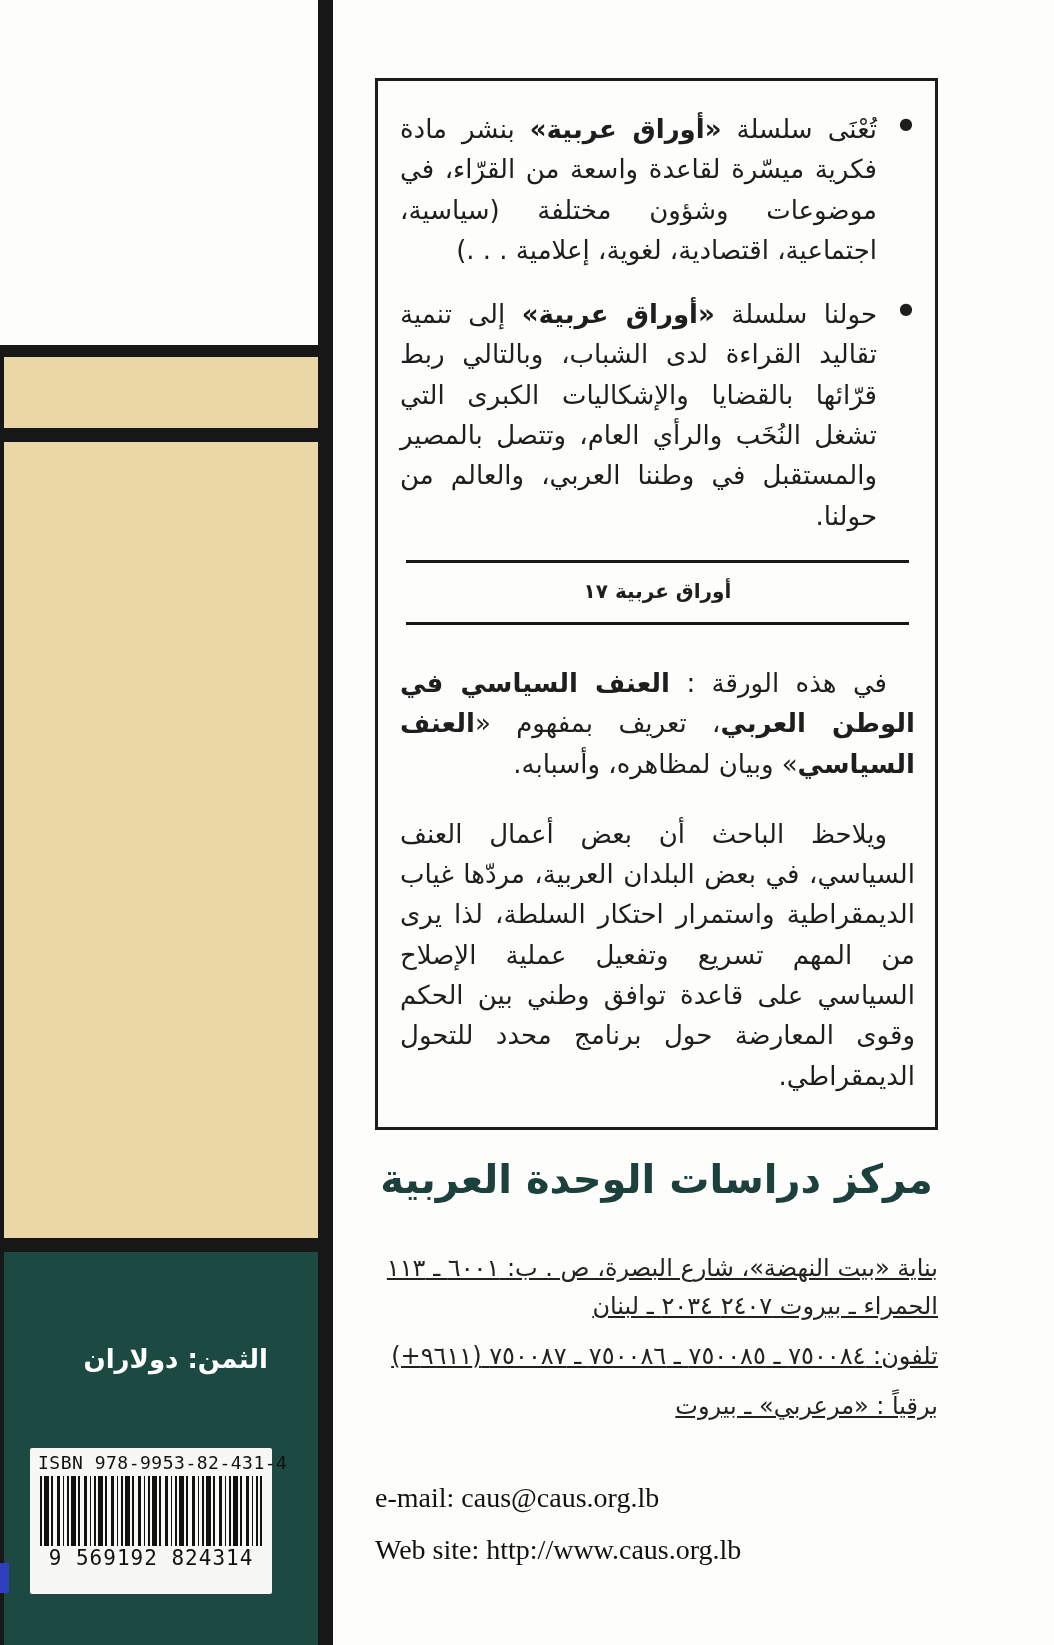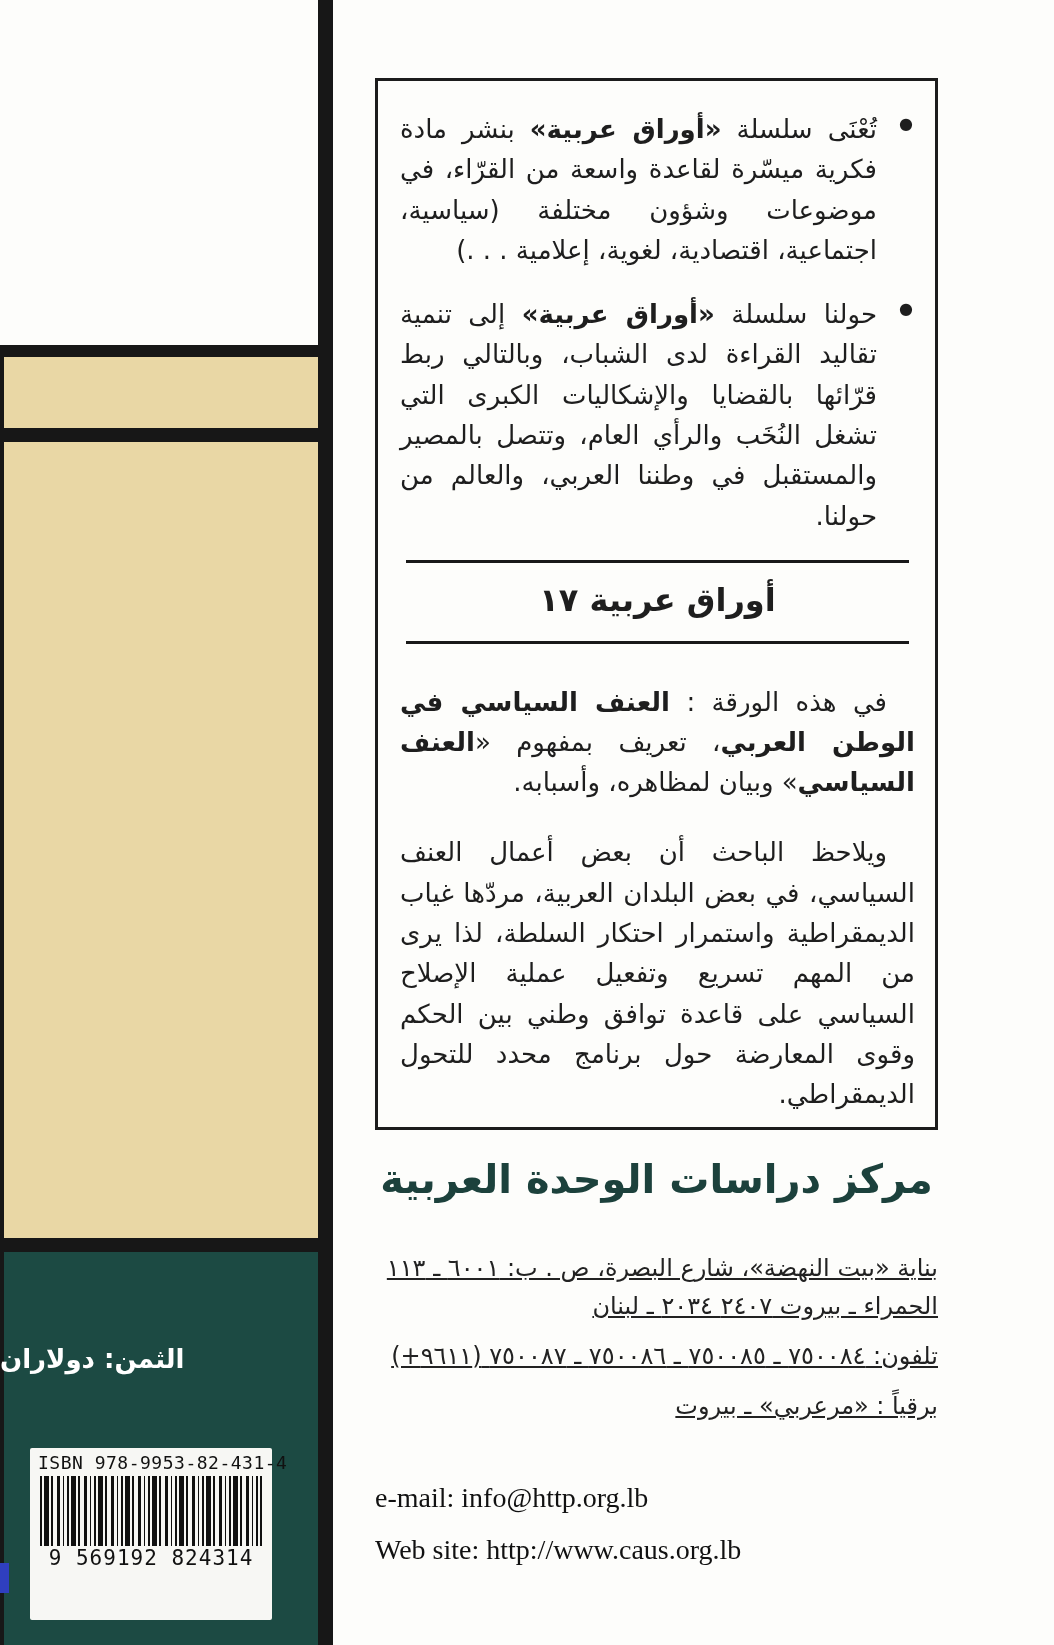--- a/index.html
+++ b/index.html
@@ -18,26 +18,26 @@
   .hband1{position:absolute;left:0;top:345px;width:333px;height:12px;background:var(--band);}
   .beige-small{position:absolute;left:0;top:357px;width:318px;height:71px;background:var(--beige);}
   .hband2{position:absolute;left:0;top:428px;width:333px;height:14px;background:var(--band);}
   .beige-main{position:absolute;left:0;top:442px;width:318px;height:796px;background:var(--beige);}
   .hband3{position:absolute;left:0;top:1238px;width:333px;height:14px;background:var(--band);}
   .teal{position:absolute;left:0;top:1252px;width:318px;height:393px;background:var(--teal);}
   .left-edge{position:absolute;left:0;top:345px;width:4px;height:1300px;background:var(--band);}
   .blue-mark{position:absolute;left:0;top:1563px;width:9px;height:30px;background:var(--accent-blue);}
   .price{
     position:absolute;left:0;top:1334px;width:268px;
-    direction:rtl;text-align:left;color:#fff;font-weight:bold;
+    direction:rtl;text-align:right;color:#fff;font-weight:bold;
     font-size:26px;line-height:50px;
   }
   .price .l2{padding-left:0;padding-right:0;margin-right:0;padding-inline-start:0;margin-left:33px;}
   .barcode-box{
-    position:absolute;left:30px;top:1448px;width:242px;height:172px;
+    position:absolute;left:30px;top:1448px;width:242px;height:146px;
     background:#f7f7f4;border-radius:2px;padding:4px 8px 2px;
     text-align:center;
   }
   .isbn-label{font-family:"DejaVu Sans Mono",monospace;font-size:18px;letter-spacing:.5px;color:#111;white-space:nowrap;}
   .bars{
     height:70px;margin:3px 2px 0;
     background:repeating-linear-gradient(90deg,
       #101010 0 2px,#f7f7f4 2px 4px,#101010 4px 9px,#f7f7f4 9px 11px,
       #101010 11px 13px,#f7f7f4 13px 17px,#101010 17px 20px,#f7f7f4 20px 23px,
       #101010 23px 24px,#f7f7f4 24px 27px);
@@ -48,21 +48,21 @@
     position:absolute;left:375px;top:78px;width:563px;height:1052px;
     border:3px solid #1c1c1c;padding:28px 20px 0 22px;
     direction:rtl;text-align:justify;font-size:26px;line-height:1.55;
     overflow:hidden;
   }
   .bullet-item{position:relative;padding-right:38px;margin-bottom:24px;}
   .bullet-dot{position:absolute;right:2px;top:7px;font-size:16px;line-height:1;}
   b,.bold{font-weight:bold;}
   .series-hdr{margin-top:24px;}
   .rule{border-top:3px solid #191919;margin:0 6px;}
-  .series-title{text-align:center;font-weight:bold;font-size:32px;padding:13px 0 15px;}
+  .series-title{text-align:center;font-weight:bold;font-size:20px;padding:13px 0 15px;}
   .issue-note{margin-top:38px;text-indent:28px;}
   .abstract{margin-top:30px;text-indent:28px;}
   .publisher-name{
     position:absolute;left:375px;top:1156px;width:563px;
     direction:rtl;text-align:center;font-weight:bold;font-size:40px;
     color:var(--publisher-text);letter-spacing:0;
   }
   .addr{
     position:absolute;left:375px;top:1250px;width:563px;
     direction:rtl;text-align:right;font-size:24px;line-height:1.5;color:#222;
@@ -131,16 +131,16 @@
 
   <div class="addr">
     <div class="line">بناية «بيت النهضة»، شارع البصرة، ص . ب: ٦٠٠١ ـ ١١٣</div>
     <div class="line">الحمراء ـ بيروت ٢٤٠٧ ٢٠٣٤ ـ لبنان</div>
     <div class="line gap">
       <span>تلفون: ٧٥٠٠٨٤ ـ ٧٥٠٠٨٥ ـ ٧٥٠٠٨٦ ـ ٧٥٠٠٨٧ </span><span class="ltr-num" dir="ltr">(+٩٦١١)</span>
     </div>
     <div class="line gap">برقياً : «مرعربي» ـ بيروت</div>
   </div>
 
-  <div class="email-line">e-mail: info@http.org.lb</div>
+  <div class="email-line">e-mail: caus@caus.org.lb</div>
   <div class="web-line">Web site: http://www.caus.org.lb</div>
 
 </div>
 
 </body></html>

